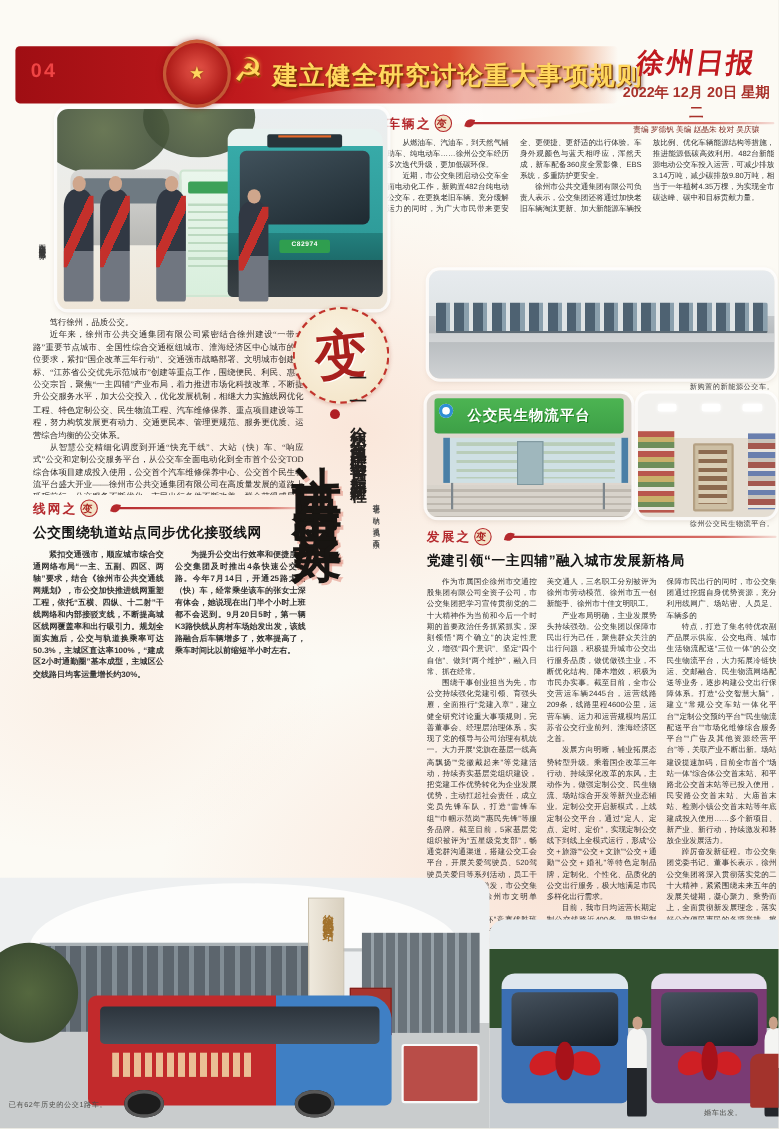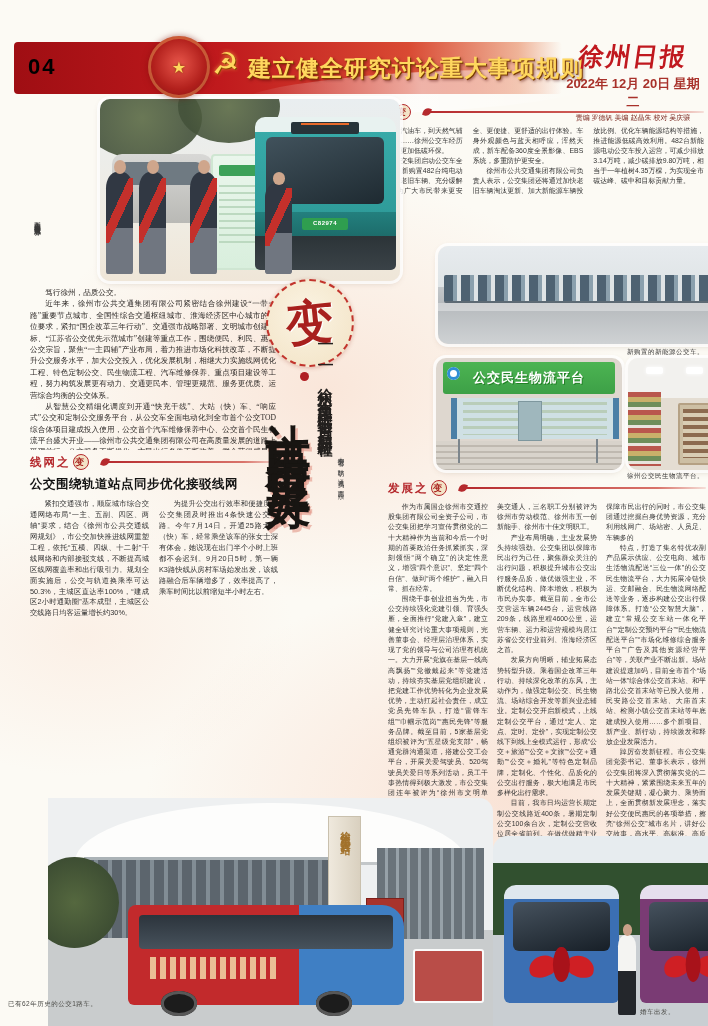--- a/index.html
+++ b/index.html
@@ -8,37 +8,37 @@
     background:
       radial-gradient(ellipse 420px 300px at 46% 38%, rgba(248,214,196,.55), transparent 70%),
       radial-gradient(ellipse 520px 320px at 72% 78%, rgba(247,205,185,.5), transparent 70%),
       radial-gradient(ellipse 300px 200px at 12% 62%, rgba(250,225,210,.4), transparent 70%);
     pointer-events:none;}
   
   .band{position:absolute;left:14px;top:42px;width:548px;height:52px;border-radius:4px;
     background:linear-gradient(90deg,#9f0e13,#c01a1d 38%,#d94a33 72%,#efb398 92%,rgba(245,210,190,0));}
   .band::after{content:"";position:absolute;right:-40px;top:30px;width:360px;height:40px;border-radius:50%;
     background:linear-gradient(90deg,rgba(255,255,255,0),rgba(255,255,255,.55),rgba(255,255,255,0));transform:rotate(-3deg);}
-  .page-num{position:absolute;left:28px;top:54px;color:#000000;font-size:22px;font-weight:bold;letter-spacing:2px;z-index:3;}
+  .page-num{position:absolute;left:28px;top:54px;color:#ef4444;font-size:18px;font-weight:bold;letter-spacing:2px;z-index:3;}
   .emblem{position:absolute;left:148px;top:36px;width:62px;height:62px;border-radius:50%;z-index:3;
     background:radial-gradient(circle at 50% 45%,#e8564a 0%,#b2201c 55%,#7c0d10 100%);
     box-shadow:inset 0 0 0 3px rgba(255,205,110,.35), 0 0 6px rgba(120,10,10,.5);
     display:flex;align-items:center;justify-content:center;}
   .emblem .star{color:#ffd75e;font-size:16px;text-shadow:0 0 3px #7a3c00;}
   .party-glyph{position:absolute;left:212px;top:46px;font-size:30px;color:#ffd75e;z-index:3;
     text-shadow:1px 1px 0 #8a4a00,0 0 4px rgba(255,200,80,.8);}
   .banner-title{position:absolute;left:248px;top:53px;z-index:3;font-size:23px;font-weight:bold;letter-spacing:1px;
     color:#ffd75e;text-shadow:1px 1px 0 #7a3c00,2px 2px 3px rgba(70,0,0,.55);white-space:nowrap;}
   .masthead{position:absolute;right:6px;top:40px;width:138px;text-align:center;z-index:3;}
   .masthead .mh-name{font-family:"DejaVu Serif","Liberation Serif",serif;font-weight:bold;color:#c0191f;
     font-size:25px;letter-spacing:2px;transform:skewX(-8deg);display:inline-block;}
   .masthead .mh-date{font-size:13px;color:#a8312a;margin-top:2px;font-weight:bold;}
   .masthead .mh-staff{font-size:7px;color:#7c2a22;margin-top:2px;}
   
-  .photo{position:absolute;border-radius:10px;overflow:hidden;box-shadow:0 0 0 3px rgba(255,255,255,.8),0 2px 6px rgba(120,90,70,.25);z-index:2;margin-left:48px;}
+  .photo{position:absolute;border-radius:10px;overflow:hidden;box-shadow:0 0 0 3px rgba(255,255,255,.8),0 2px 6px rgba(120,90,70,.25);z-index:2;}
   .cap{position:absolute;font-size:6.5px;color:#3a3a3a;z-index:4;letter-spacing:.5px;}
   .cap-v{writing-mode:vertical-rl;text-orientation:upright;line-height:1.3;}
   
   #ph-vol{left:52px;top:99px;width:300px;height:182px;background:linear-gradient(#e9eef0 0%,#f0ece2 70%,#efe6d8 100%);}
   #ph-vol .tree{position:absolute;border-radius:50%;background:radial-gradient(circle,#5c6b45,#44523a 70%);opacity:.9;}
   #ph-vol .t1{left:-6%;top:-12%;width:40%;height:45%;}
   #ph-vol .t2{left:26%;top:-16%;width:34%;height:40%;}
   #ph-vol .van{position:absolute;left:4%;top:30%;width:34%;height:38%;background:linear-gradient(#d8d8d6,#b9b9b5);border-radius:10px 14px 4px 4px;}
   #ph-vol .van::before{content:"";position:absolute;left:8%;top:12%;width:80%;height:34%;background:#6f7a82;border-radius:6px;}
   #ph-vol .board{position:absolute;left:37%;top:30%;width:17%;height:62%;background:linear-gradient(#eaf6ec,#d9efdd);border:2px solid #cfe6d2;border-radius:4px;}
@@ -71,21 +71,21 @@
   .sec-rule{flex:1;height:2px;background:linear-gradient(90deg,#b5292d,#d9736a 80%,rgba(217,115,106,.2));border-radius:2px;position:relative;}
   .sec-rule::before{content:"";position:absolute;left:-4px;top:-3px;width:8px;height:8px;background:#b5292d;border-radius:70% 0 70% 0;transform:rotate(15deg);}
   .sec-title{font-weight:bold;color:#141414;margin-top:6px;letter-spacing:.5px;}
   .sec-body{margin-top:6px;text-align:justify;color:#333;overflow:hidden;}
   .sec-body .para{margin:0;text-indent:2em;}
   #sec-vehicle{left:352px;top:104px;width:352px;}
   #sec-vehicle .sec-title{font-size:13px;}
   #sec-vehicle .sec-body{column-count:3;column-gap:10px;font-size:6.9px;line-height:1.45;height:84px;}
   #sec-network{left:30px;top:454px;width:248px;}
   #sec-network .sec-title{font-size:12.5px;}
-  #sec-network .sec-body{column-count:2;column-gap:10px;font-size:7.3px;line-height:1.5;height:298px;}
+  #sec-network .sec-body{column-count:2;column-gap:10px;font-size:7.3px;line-height:1.5;height:298px;font-weight:bold;}
   #sec-dev{left:388px;top:480px;width:318px;}
   #sec-dev .sec-title{font-size:12.5px;}
   #sec-dev .sec-body{column-count:3;column-gap:9px;font-size:6.9px;line-height:1.48;height:338px;}
   
   .bian-circle{position:absolute;left:266px;top:279px;width:84px;height:84px;border-radius:50%;z-index:2;
     border:2px dashed #c2342c;background:radial-gradient(circle at 45% 40%,#fbf4e3,#f2e2c4);
     display:flex;align-items:center;justify-content:center;box-shadow:0 1px 4px rgba(160,60,40,.3);}
   .bian-circle span{font-family:"DejaVu Serif","Liberation Serif",serif;font-size:48px;font-weight:bold;color:#a8201d;
     transform:rotate(-6deg);text-shadow:1px 1px 0 #fff;}
   .red-dot{position:absolute;left:300px;top:372px;width:9px;height:9px;border-radius:50%;background:#b01f24;z-index:2;}
@@ -253,20 +253,21 @@
   <div class="cap" style="left:390px;top:472px;width:314px;text-align:right;">徐州公交民生物流平台。</div>
 
   <section class="sec" id="sec-dev">
     <div class="sec-head">
       <span class="sec-label">
         <span>发展之</span>
         <span class="badge">变</span>
       </span>
       <span class="sec-rule"></span>
     </div>
+    <div class="sec-title">党建引领“一主四辅”融入城市发展新格局</div>
     <div class="sec-body">
         <p class="para">作为市属国企徐州市交通控股集团有限公司全资子公司，市公交集团把学习宣传贯彻党的二十大精神作为当前和今后一个时期的首要政治任务抓紧抓实，深刻领悟“两个确立”的决定性意义，增强“四个意识”、坚定“四个自信”、做到“两个维护”，融入日常、抓在经常。</p>
         <p class="para">围绕干事创业担当为先，市公交持续强化党建引领、育强头雁，全面推行“党建入章”，建立健全研究讨论重大事项规则，完善董事会、经理层治理体系，实现了党的领导与公司治理有机统一。大力开展“党旗在基层一线高高飘扬”“党徽戴起来”等党建活动，持续夯实基层党组织建设，把党建工作优势转化为企业发展优势，主动扛起社会责任，成立党员先锋车队，打造“雷锋车组”“巾帼示范岗”“惠民先锋”等服务品牌。截至目前，5家基层党组织被评为“五星级党支部”，畅通党群沟通渠道，搭建公交工会平台，开展关爱驾驶员、520驾驶员关爱日等系列活动，员工干事热情得到极大激发，市公交集团连年被评为“徐州市文明单位”。</p>
         <p class="para">获全国“安康杯”竞赛优胜班组，613路线获得省级工人先锋号，两名职工分别荣获江苏省最美交通人，三名职工分别被评为徐州市劳动模范、徐州市五一创新能手、徐州市十佳文明职工。</p>
         <p class="para">产业布局明确，主业发展势头持续强劲。公交集团以保障市民出行为己任，聚焦群众关注的出行问题，积极提升城市公交出行服务品质，做优做强主业，不断优化结构、降本增效，积极为市民办实事。截至目前，全市公交营运车辆2445台，运营线路209条，线路里程4600公里，运营车辆、运力和运营规模均居江苏省公交行业前列、淮海经济区之首。</p>
         <p class="para">发展方向明晰，辅业拓展态势转型升级。乘着国企改革三年行动、持续深化改革的东风，主动作为，做强定制公交、民生物流、场站综合开发等新兴业态辅业。定制公交开启新模式，上线定制公交平台，通过“定人、定点、定时、定价”，实现定制公交线下到线上全模式运行，形成“公交＋旅游”“公交＋文旅”“公交＋通勤”“公交＋婚礼”等特色定制品牌，定制化、个性化、品质化的公交出行服务，极大地满足市民多样化出行需求。</p>
         <p class="para">目前，我市日均运营长期定制公交线路近400条，暑期定制公交100余台次，定制公交营收位居全省前列。在做优做精主业保障市民出行的同时，市公交集团通过挖掘自身优势资源，充分利用线网广、场站密、人员足、车辆多的</p>
         <p class="para">特点，打造了集名特优农副产品展示供应、公交电商、城市生活物流配送“三位一体”的公交民生物流平台，大力拓展冷链快运、交邮融合、民生物流网络配送等业务，逐步构建公交出行保障体系。打造“公交智慧大脑”，建立“常规公交车站一体化平台”“定制公交预约平台”“民生物流配送平台”“市场化维修综合服务平台”“广告及其他资源经营平台”等，关联产业不断出新。场站建设提速加码，目前全市首个“场站一体”综合体公交首末站、和平路北公交首末站等已投入使用，民安路公交首末站、大庙首末站、检测小镇公交首末站等年底建成投入使用……多个新项目、新产业、新行动，持续激发和释放企业发展活力。</p>
         <p class="para">踔厉奋发新征程。市公交集团党委书记、董事长表示，徐州公交集团将深入贯彻落实党的二十大精神，紧紧围绕未来五年的发展关键期，凝心聚力、乘势而上，全面贯彻新发展理念，落实好公交便民惠民的各项举措，擦亮“徐州公交”城市名片，讲好公交故事，高水平、高标准、高质量全力打造人民满意公交，全面融入中国式现代化公交新实践，为谱写“强富美高”新徐州现代化建设新篇章贡献公交力量。</p>
       </div>

